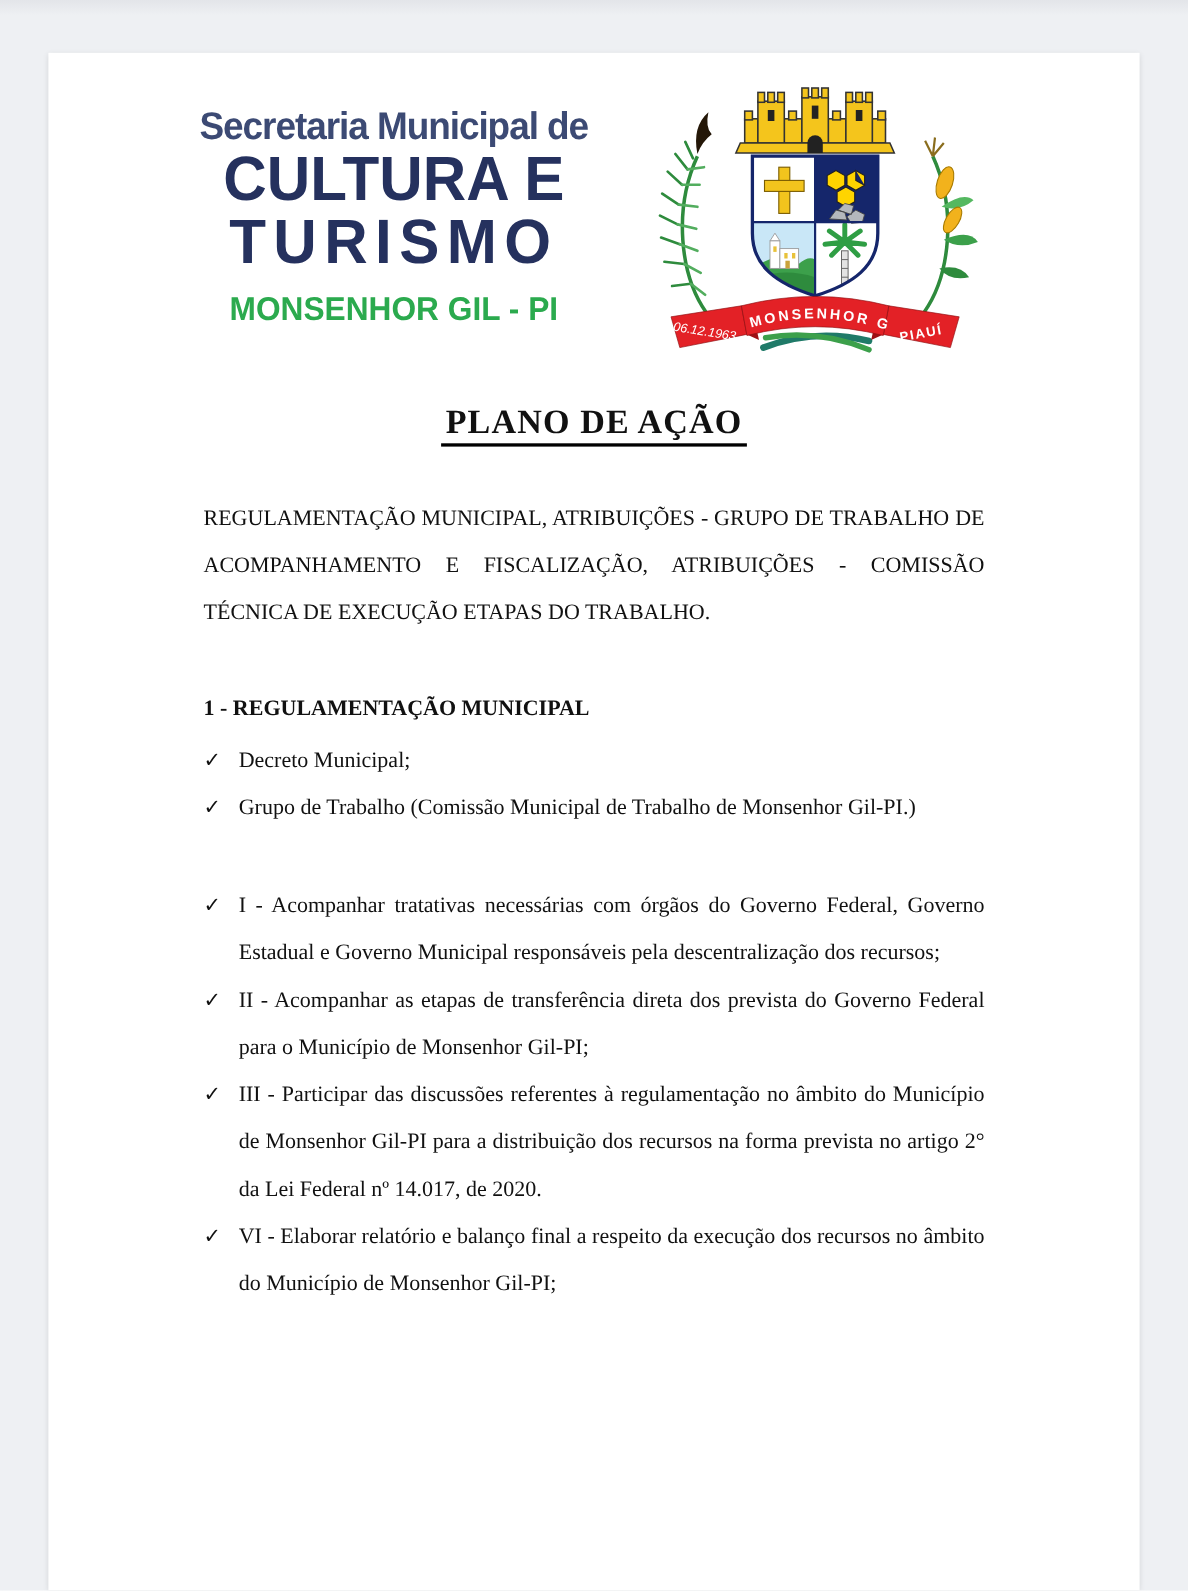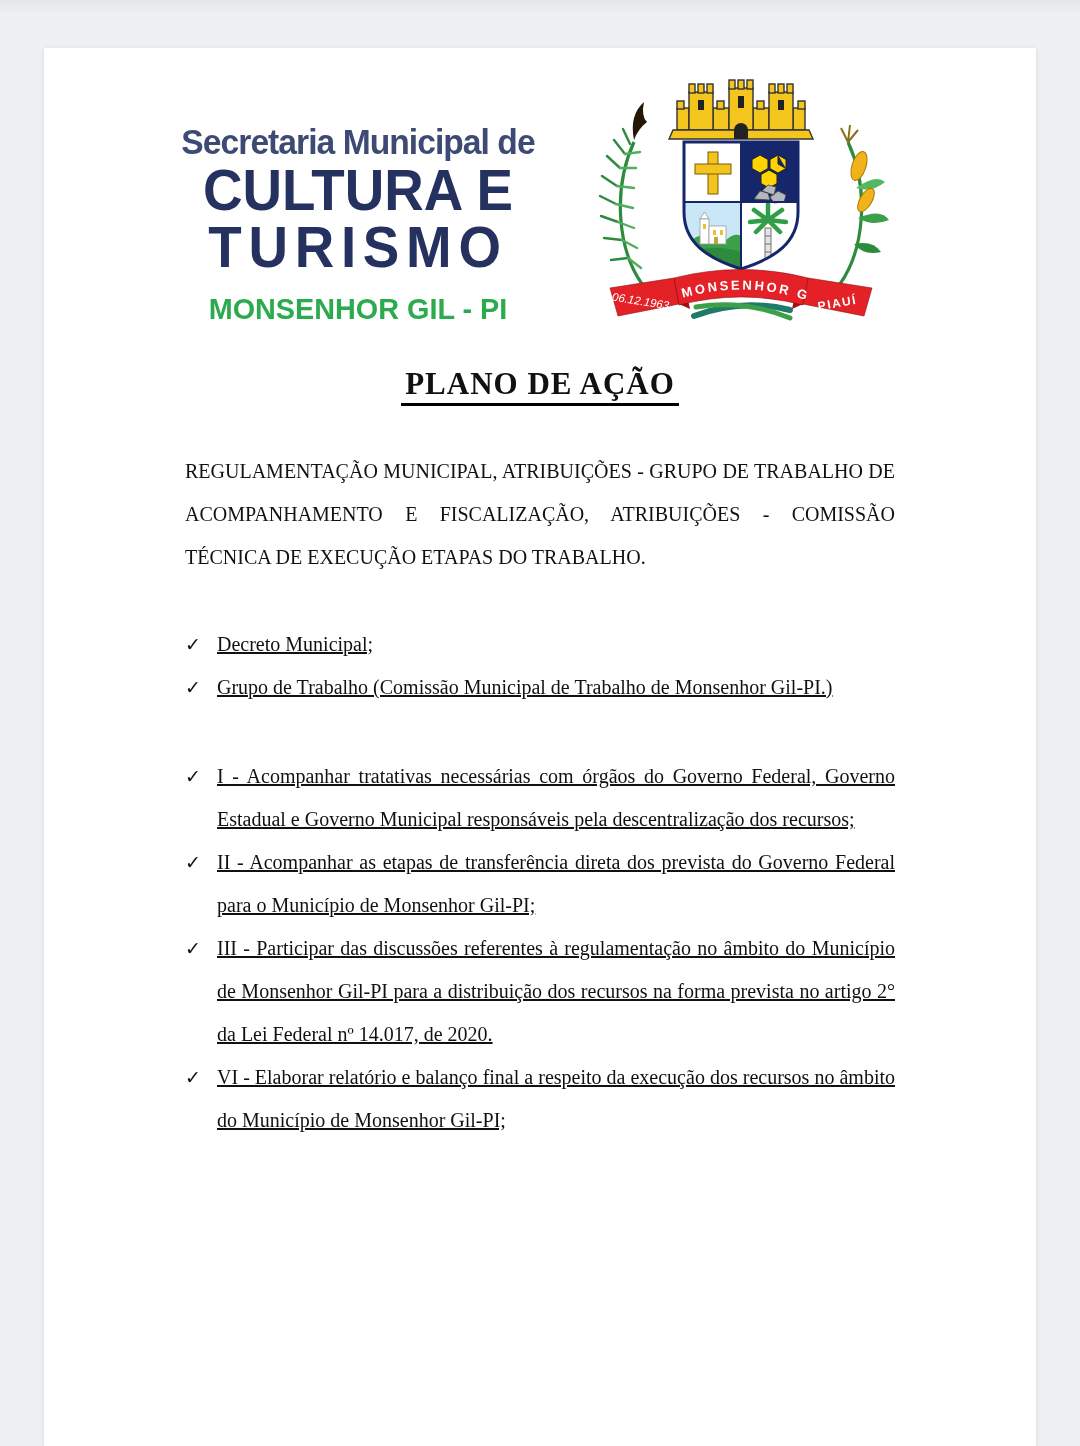--- a/index.html
+++ b/index.html
@@ -13,21 +13,21 @@
     width: 992px;
     margin: 48px auto 0;
     background: #ffffff;
     min-height: 1398px;
     box-shadow: 0 1px 5px rgba(0,0,0,.10);
     padding: 20px 141px 60px 141px;
   }
   
   .letterhead {
     display:flex;
-    align-items:flex-end;
+    align-items:center;
     justify-content:center;
     gap: 34px;
     margin: 0 0 6px 0;
   }
   .logo-text {
     text-align:center;
     font-family:"Liberation Sans", sans-serif;
     transform: scaleX(.96);
     white-space: nowrap;
   }
@@ -79,21 +79,20 @@
     flex: 0 0 20px;
     font-family: "DejaVu Sans", sans-serif;
     font-size: 19px;
     line-height: 2.26;
     color:#111;
   }
   .li-text {
     flex: 1;
     text-align: justify;
     text-align-last: left;
-    text-decoration: underline;
   }
 </style>
 </head>
 <body>
 
 <div class="page">
 
   <div class="letterhead">
     <div class="logo-text">
       <div class="logo-line1">Secretaria Municipal de</div>
@@ -216,20 +215,21 @@
     </svg>
   </div>
 
   <h1 class="doc-title">
     <span>PLANO DE AÇÃO</span>
   </h1>
 
   <p class="doc-par">REGULAMENTAÇÃO MUNICIPAL, ATRIBUIÇÕES - GRUPO DE TRABALHO DE ACOMPANHAMENTO E FISCALIZAÇÃO, ATRIBUIÇÕES - COMISSÃO TÉCNICA DE EXECUÇÃO ETAPAS DO TRABALHO.</p>
 
   <div class="section">
+    <div class="section-heading">1 - REGULAMENTAÇÃO MUNICIPAL</div>
     <ul class="check-list">
       <li>
         <span class="check">✓</span>
         <span class="li-text">Decreto Municipal;</span>
       </li>
       <li>
         <span class="check">✓</span>
         <span class="li-text">Grupo de Trabalho (Comissão Municipal de Trabalho de Monsenhor Gil-PI.)</span>
       </li>
     </ul>

